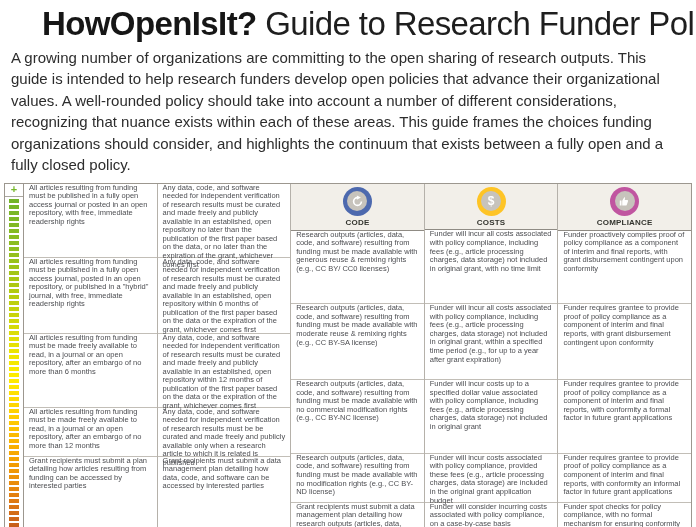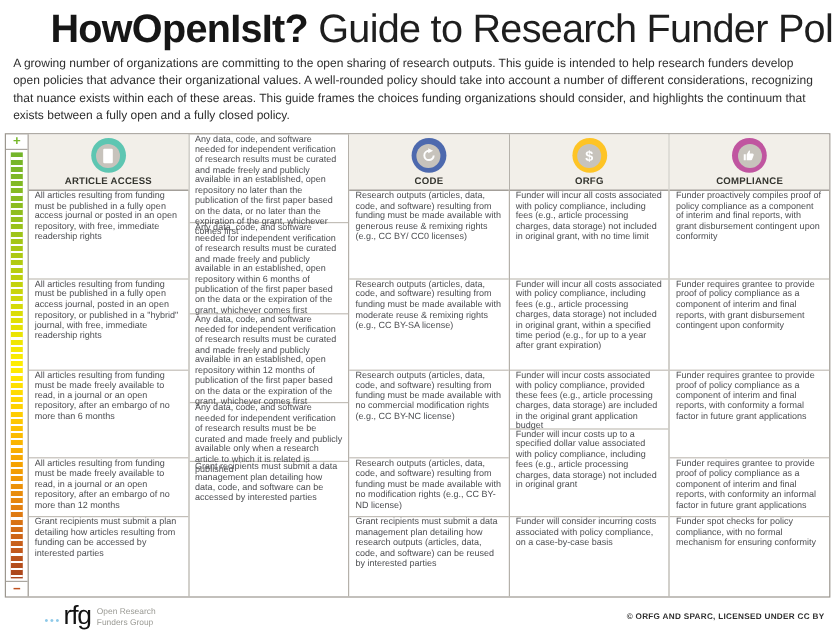--- a/index.html
+++ b/index.html
@@ -6,21 +6,21 @@
   html, body { width: 696px; height: 527px; overflow: hidden; background: #ffffff;
     font-family: "Liberation Sans", sans-serif; }
   .page { width: 696px; height: 527px; position: relative; }
 
   
   .title { padding: 5px 10px 0 10px; font-size: 33px; letter-spacing: -0.6px; color: #161616; white-space: nowrap; }
   .title-bold { font-weight: bold; margin-left: 32px; }
   .title-light { font-weight: normal; color: #1e1e1e; }
 
   
-  .intro { padding: 4px 11px 0 11px; font-size: 10px; line-height: 1.43; color: #2d2d2d; }
+  .intro { padding: 4px 11px 0 11px; font-size: 15px; line-height: 1.43; color: #2d2d2d; }
 
   
   .matrix { display: flex; margin: 7px 4px 0 4px; height: 387px; border: 1px solid #9c978f; background: #fff; }
 
   
   .scale-col { width: 19px; border-right: 1px solid #9c978f; display: flex; flex-direction: column; }
   .scale-plus, .scale-minus { height: 13px; display: flex; align-items: center; justify-content: center;
     font-weight: bold; font-size: 11px; line-height: 1; }
   .scale-plus  { border-bottom: 1px solid #aaa69f; }
   .scale-minus { border-top: 1px solid #aaa69f; }
@@ -78,28 +78,20 @@
 
     <div class="scale-col">
       <div class="scale-plus" style="color: rgb(118, 184, 42);">+</div>
       <div class="scale-bar-wrap">
         <div class="scale-bar"></div>
       </div>
       <div class="scale-minus" style="color: rgb(192, 81, 31);">−</div>
     </div>
 
     <div class="col">
-      <div class="col-head">
-        <div class="icon-outer" style="background: rgb(94, 198, 178);">
-          <div class="icon-inner">
-              <div class="page-glyph"></div>
-            </div>
-        </div>
-        <div class="col-title">ARTICLE ACCESS</div>
-      </div>
       <div class="cell r1">All articles resulting from funding must be published in a fully open access journal or posted in an open repository, with free, immediate readership rights</div>
       <div class="cell r2">All articles resulting from funding must be published in a fully open access journal, posted in an open repository, or published in a "hybrid" journal, with free, immediate readership rights</div>
       <div class="cell r3">All articles resulting from funding must be made freely available to read, in a journal or an open repository, after an embargo of no more than 6 months</div>
       <div class="cell r4">All articles resulting from funding must be made freely available to read, in a journal or an open repository, after an embargo of no more than 12 months</div>
       <div class="cell r5">Grant recipients must submit a plan detailing how articles resulting from funding can be accessed by interested parties</div>
     </div>
 
     <div class="col">
       <div class="cell r1">Any data, code, and software needed for independent verification of research results must be curated and made freely and publicly available in an established, open repository no later than the publication of the first paper based on the data, or no later than the expiration of the grant, whichever comes first</div>
       <div class="cell r2">Any data, code, and software needed for independent verification of research results must be curated and made freely and publicly available in an established, open repository within 6 months of publication of the first paper based on the data or the expiration of the grant, whichever comes first</div>
@@ -127,26 +119,26 @@
       <div class="cell r5">Grant recipients must submit a data management plan detailing how research outputs (articles, data, code, and software) can be reused by interested parties</div>
     </div>
 
     <div class="col">
       <div class="col-head">
         <div class="icon-outer" style="background: rgb(254, 196, 38);">
           <div class="icon-inner">
               <span class="dollar-glyph">$</span>
             </div>
         </div>
-        <div class="col-title">ORFG</div>
+        <div class="col-title">COSTS</div>
       </div>
       <div class="cell r1">Funder will incur all costs associated with policy compliance, including fees (e.g., article processing charges, data storage) not included in original grant, with no time limit</div>
       <div class="cell r2">Funder will incur all costs associated with policy compliance, including fees (e.g., article processing charges, data storage) not included in original grant, within a specified time period (e.g., for up to a year after grant expiration)</div>
+      <div class="cell r3">Funder will incur costs up to a specified dollar value associated with policy compliance, including fees (e.g., article processing charges, data storage) not included in original grant</div>
       <div class="cell r4">Funder will incur costs associated with policy compliance, provided these fees (e.g., article processing charges, data storage) are included in the original grant application budget</div>
-      <div class="cell r3">Funder will incur costs up to a specified dollar value associated with policy compliance, including fees (e.g., article processing charges, data storage) not included in original grant</div>
       <div class="cell r5">Funder will consider incurring costs associated with policy compliance, on a case-by-case basis</div>
     </div>
 
     <div class="col">
       <div class="col-head">
         <div class="icon-outer" style="background: rgb(192, 85, 160);">
           <div class="icon-inner">
             <svg viewBox="0 0 16 16" width="13" height="13">
               <path fill="#ffffff" d="M2.2 6.8h2.1v6.2H2.2z M5.2 13V7.2l2.3-4c.32-.56 1.18-.34 1.15.3L8.3 6.1h2.9c.86 0 1.46.86 1.16 1.66l-1.5 4.1c-.23.64-.84 1.14-1.52 1.14H5.2z"></path>
             </svg>

